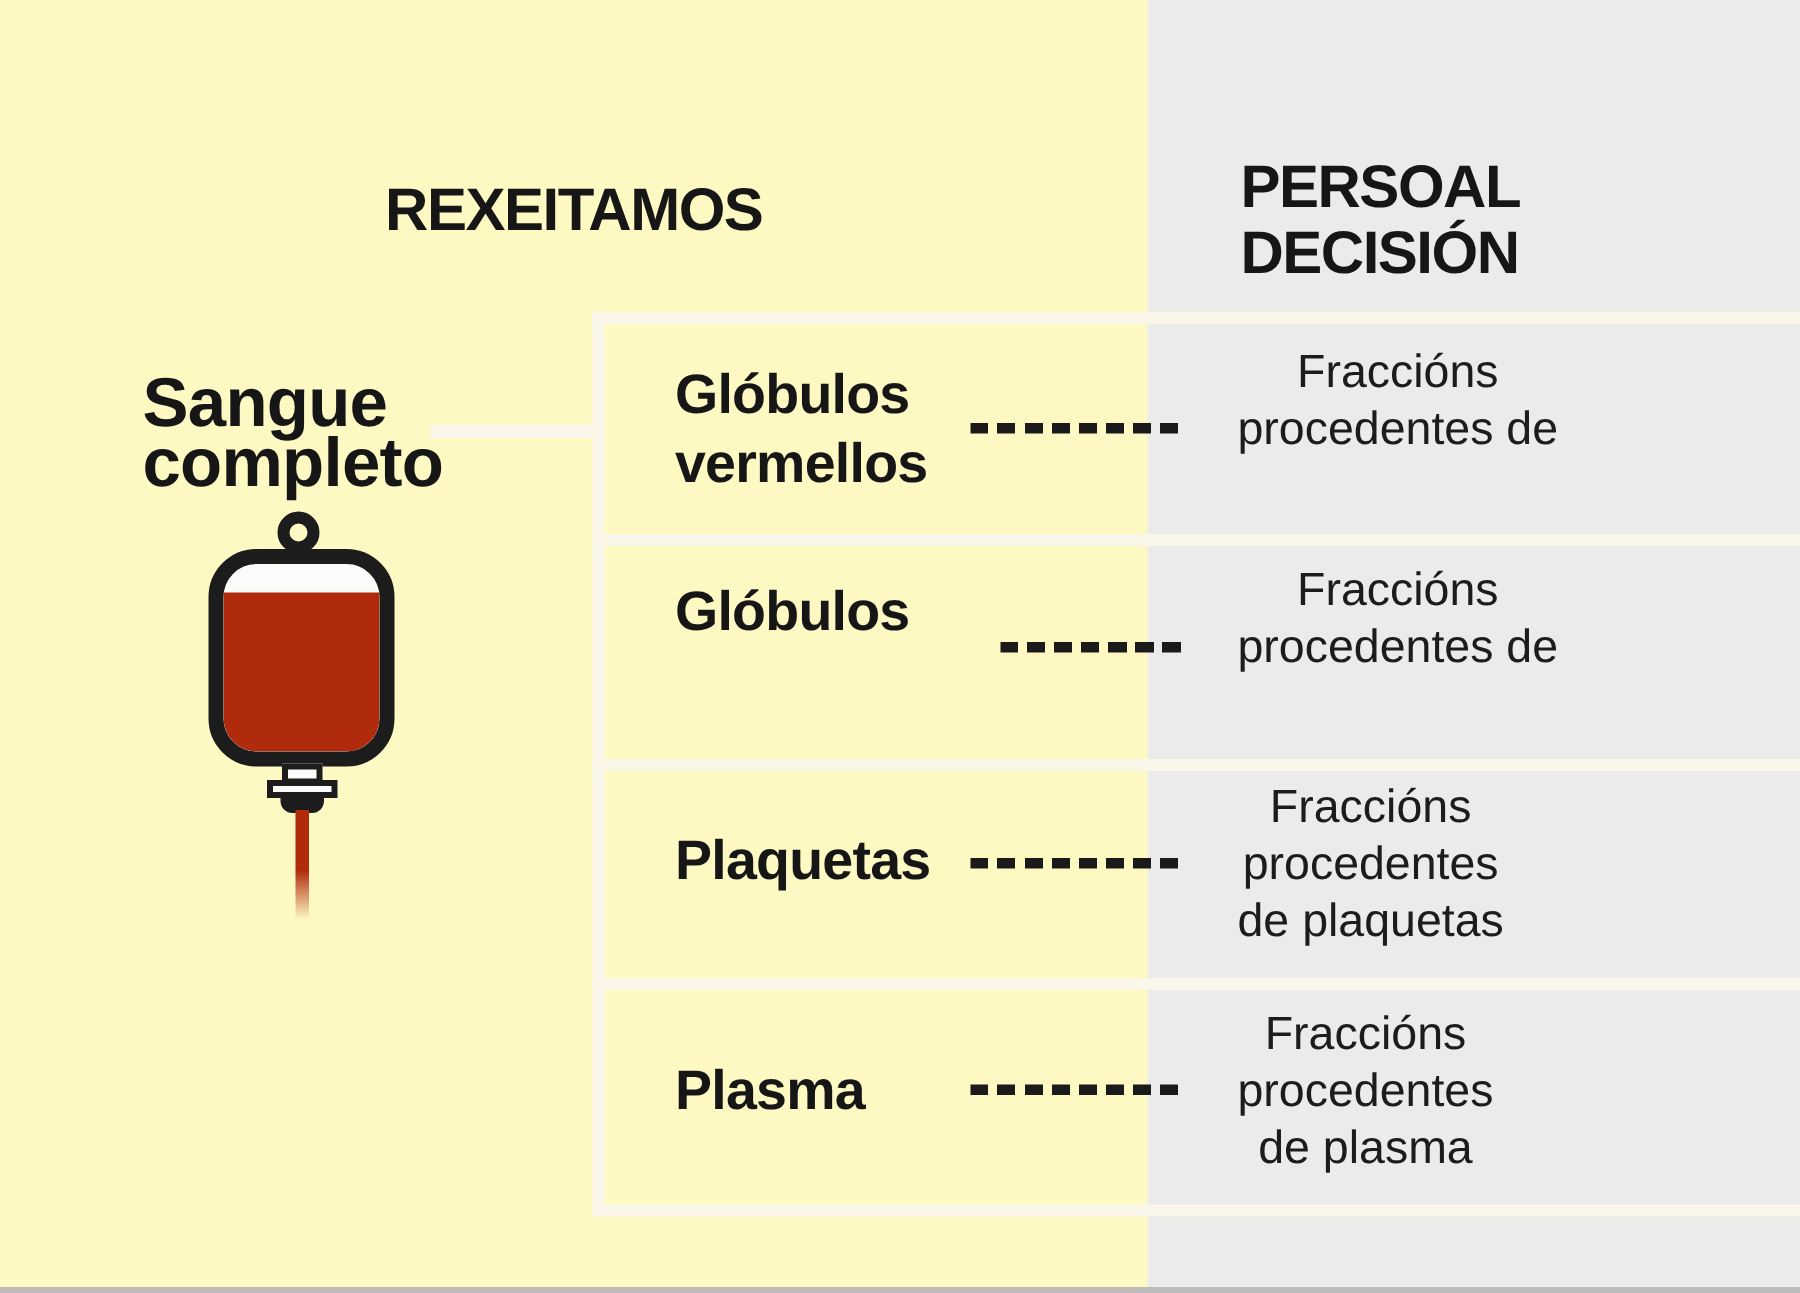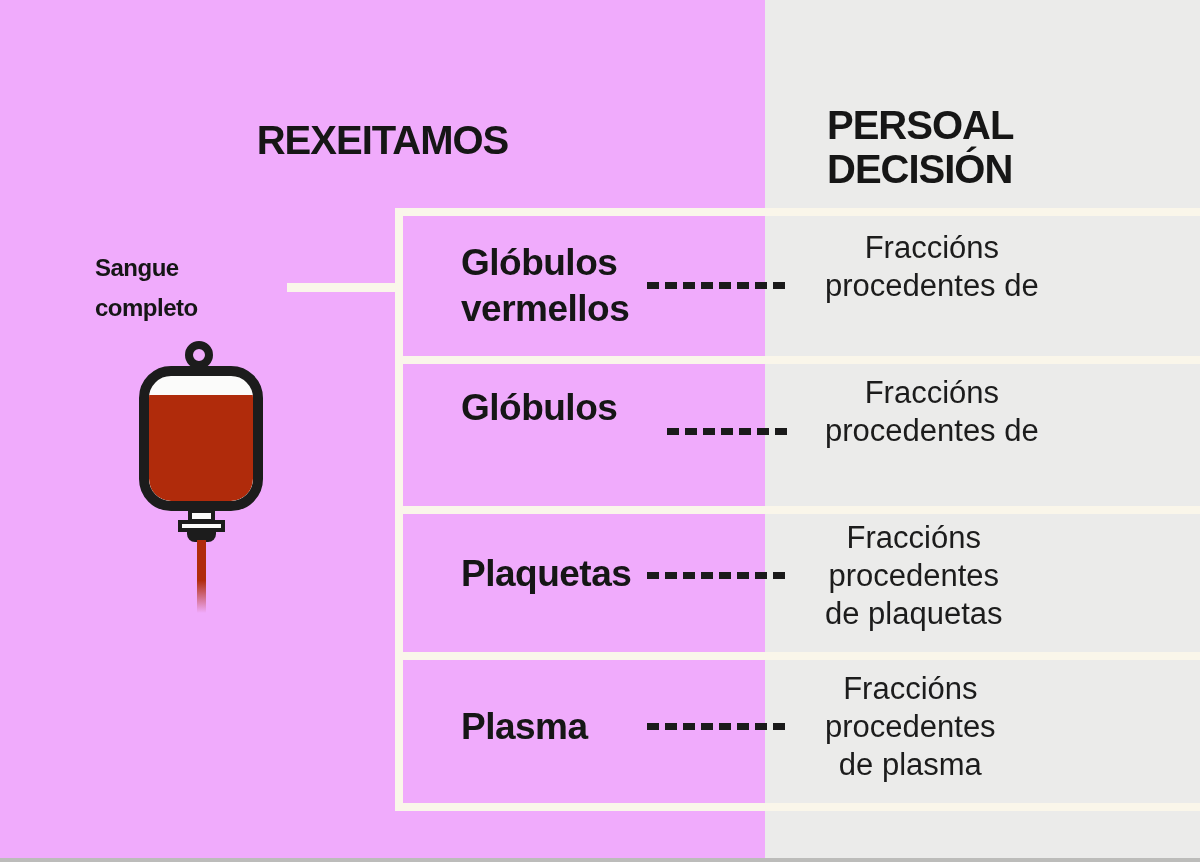--- a/index.html
+++ b/index.html
@@ -1,20 +1,20 @@
 <!DOCTYPE html>
 <html><head>
 <meta charset="utf-8">
 <style>
   html, body { margin: 0; padding: 0; }
   .stage {
     position: relative;
     width: 1200px;
     height: 862px;
-    background: #f0abfc;
+    background: #fef9c3;
     overflow: hidden;
     font-family: "Liberation Sans", sans-serif;
     color: #161616;
   }
   .right-panel {
     position: absolute;
     left: 765px; top: 0;
     width: 435px; height: 862px;
     background: #ebebea;
   }
@@ -53,32 +53,32 @@
     position: absolute;
     left: 827px; top: 103px;
     font-size: 40px; font-weight: 700;
     letter-spacing: -1px; line-height: 44px;
   }
   .title-right span { display: block; }
   
   .source-label {
     position: absolute;
     left: 95px; top: 248px;
-    font-size: 24px; font-weight: 700;
+    font-size: 46px; font-weight: 700;
     line-height: 40px; letter-spacing: -0.5px;
   }
   .source-label span { display: block; }
   
   .component {
     position: absolute;
     left: 450px;
     font-size: 37px; font-weight: 700;
     line-height: 46px; letter-spacing: -0.5px;
   }
-  .component span { display: block; margin-left: 11px; }
+  .component span { display: block; }
   .component.c1 { top: 240px; }
   .component.c2 { top: 385px; }
   .component.c3 { top: 551px; }
   .component.c4 { top: 704px; text-align: right; }
   
   .dash {
     position: absolute;
     height: 7px;
     background: repeating-linear-gradient(to right, #1a1a1a 0 12px, transparent 12px 18px);
   }

